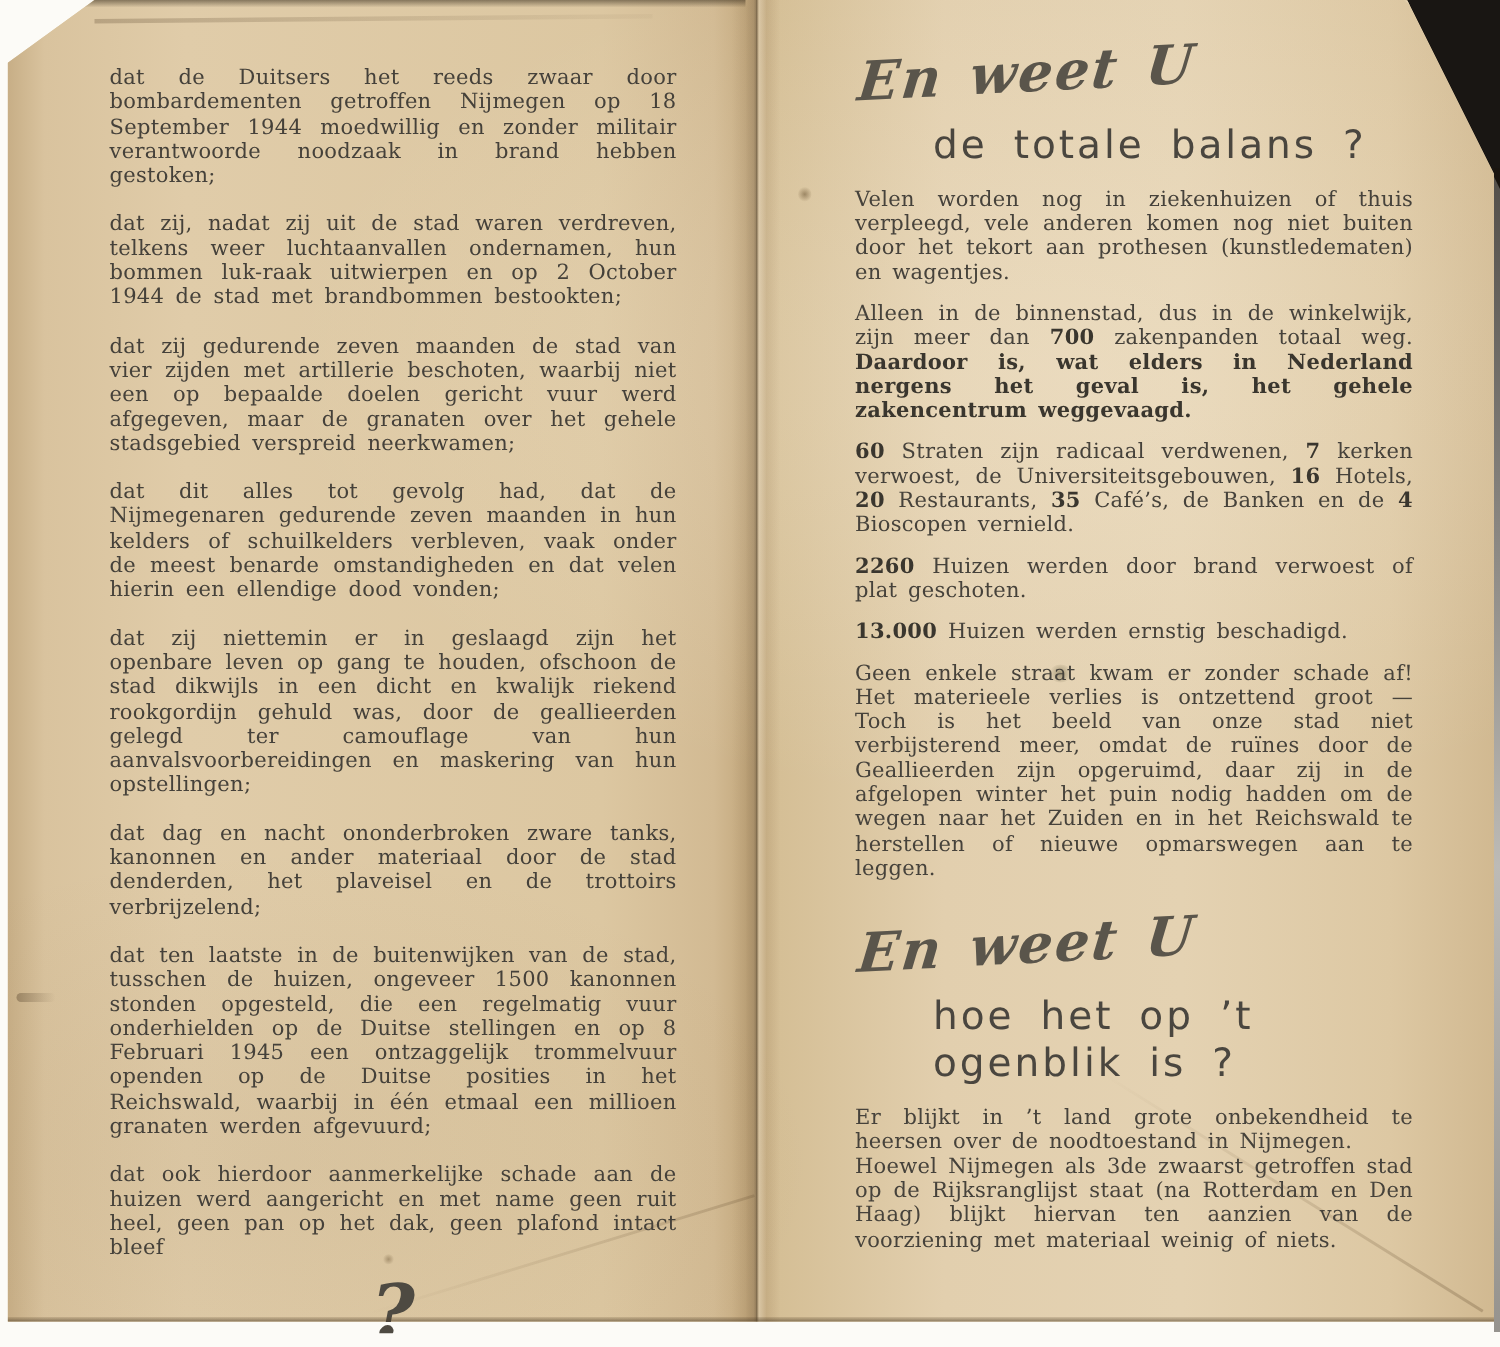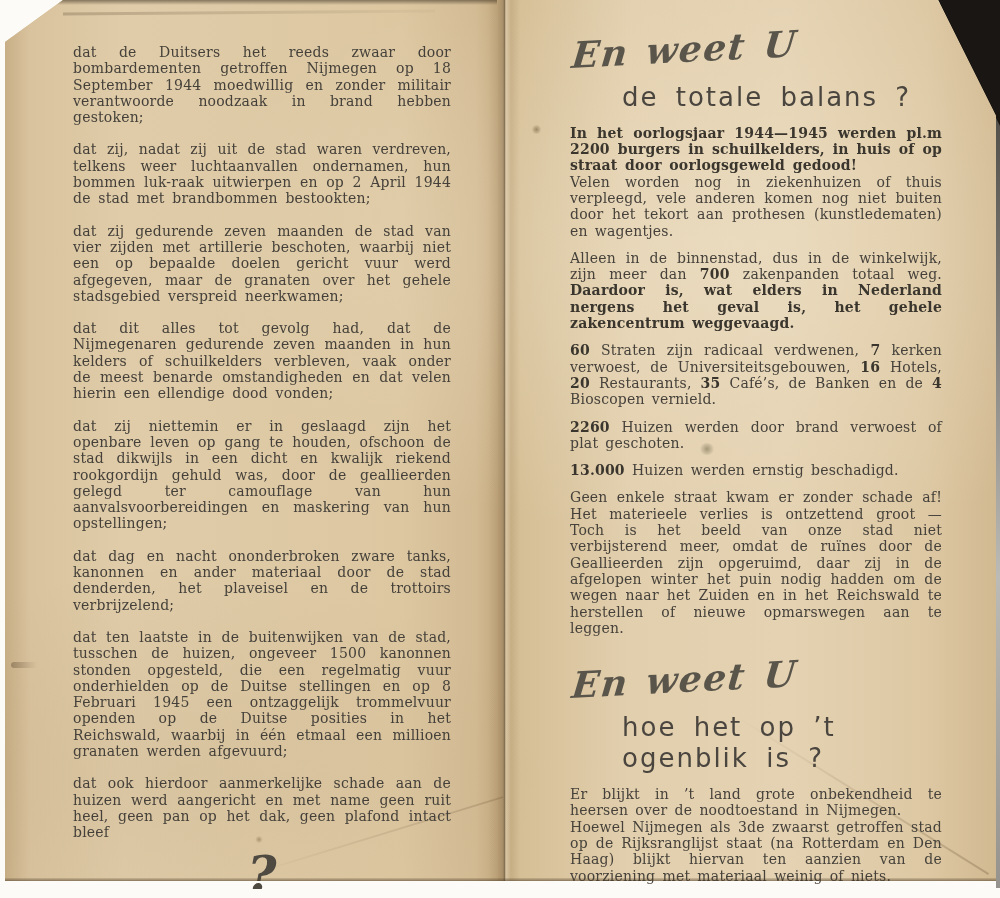--- a/index.html
+++ b/index.html
@@ -113,39 +113,38 @@
     <div class="crease-notch"></div>
     <div class="crease-d1"></div>
     <div class="crease-d2"></div>
     <div class="stain stain-1"></div>
     <div class="stain stain-2"></div>
     <div class="stain stain-3"></div>
 
     <div class="page-left-text">
       <div class="left-body">
           <div class="para"><span>dat de Duitsers het reeds zwaar door bombardementen getroffen Nijmegen op 18 September 1944 moedwillig en zonder militair verantwoorde noodzaak in brand hebben gestoken;</span></div>
-          <div class="para"><span>dat zij, nadat zij uit de stad waren verdreven, telkens weer luchtaanvallen ondernamen, hun bommen luk-raak uitwierpen en op 2 April 1944 de stad met brandbommen bestookten;</span></div>
+          <div class="para"><span>dat zij, nadat zij uit de stad waren verdreven, telkens weer luchtaanvallen ondernamen, hun bommen luk-raak uitwierpen en op 2 October 1944 de stad met brandbommen bestookten;</span></div>
           <div class="para"><span>dat zij gedurende zeven maanden de stad van vier zijden met artillerie beschoten, waarbij niet een op bepaalde doelen gericht vuur werd afgegeven, maar de granaten over het gehele stadsgebied verspreid neerkwamen;</span></div>
           <div class="para"><span>dat dit alles tot gevolg had, dat de Nijmegenaren gedurende zeven maanden in hun kelders of schuilkelders verbleven, vaak onder de meest benarde omstandigheden en dat velen hierin een ellendige dood vonden;</span></div>
           <div class="para"><span>dat zij niettemin er in geslaagd zijn het openbare leven op gang te houden, ofschoon de stad dikwijls in een dicht en kwalijk riekend rookgordijn gehuld was, door de geallieerden gelegd ter camouflage van hun aanvalsvoorbereidingen en maskering van hun opstellingen;</span></div>
           <div class="para"><span>dat dag en nacht ononderbroken zware tanks, kanonnen en ander materiaal door de stad denderden, het plaveisel en de trottoirs verbrijzelend;</span></div>
           <div class="para"><span>dat ten laatste in de buitenwijken van de stad, tusschen de huizen, ongeveer 1500 kanonnen stonden opgesteld, die een regelmatig vuur onderhielden op de Duitse stellingen en op 8 Februari 1945 een ontzaggelijk trommelvuur openden op de Duitse posities in het Reichswald, waarbij in één etmaal een millioen granaten werden afgevuurd;</span></div>
           <div class="para"><span>dat ook hierdoor aanmerkelijke schade aan de huizen werd aangericht en met name geen ruit heel, geen pan op het dak, geen plafond intact bleef</span></div>
         </div>
       <div class="qmark">?</div>
     </div>
 
     <div class="page-right-text">
       <section class="sec">
         <div class="sec-head">
           <span class="script">En weet U</span>
           <div class="sub">de totale balans ?</div>
         </div>
         <div class="sec-body">
-            <div class="para"><span class="b">In het oorlogsjaar 1944—1945 werden pl.m 2200 burgers in schuilkelders, in huis of op straat door oorlogsgeweld gedood!</span></div>
             <div class="para tight"><span>Velen worden nog in ziekenhuizen of thuis verpleegd, vele anderen komen nog niet buiten door het tekort aan prothesen (kunstledematen) en wagentjes.</span></div>
             <div class="para"><span>Alleen in de binnenstad, dus in de winkelwijk, zijn meer dan </span><span class="b">700</span><span> zakenpanden totaal weg. </span><span class="b">Daardoor is, wat elders in Nederland nergens het geval is, het gehele zakencentrum weggevaagd.</span></div>
             <div class="para"><span class="b">60</span><span> Straten zijn radicaal verdwenen, </span><span class="b">7</span><span> kerken verwoest, de Universiteitsgebouwen, </span><span class="b">16</span><span> Hotels, </span><span class="b">20</span><span> Restaurants, </span><span class="b">35</span><span> Café’s, de Banken en de </span><span class="b">4</span><span> Bioscopen vernield.</span></div>
             <div class="para"><span class="b">2260</span><span> Huizen werden door brand verwoest of plat geschoten.</span></div>
             <div class="para"><span class="b">13.000</span><span> Huizen werden ernstig beschadigd.</span></div>
             <div class="para"><span>Geen enkele straat kwam er zonder schade af! Het materieele verlies is ontzettend groot — Toch is het beeld van onze stad niet verbijsterend meer, omdat de ruïnes door de Geallieerden zijn opgeruimd, daar zij in de afgelopen winter het puin nodig hadden om de wegen naar het Zuiden en in het Reichswald te herstellen of nieuwe opmarswegen aan te leggen.</span></div>
           </div>
       </section>
 
       <section class="sec">

